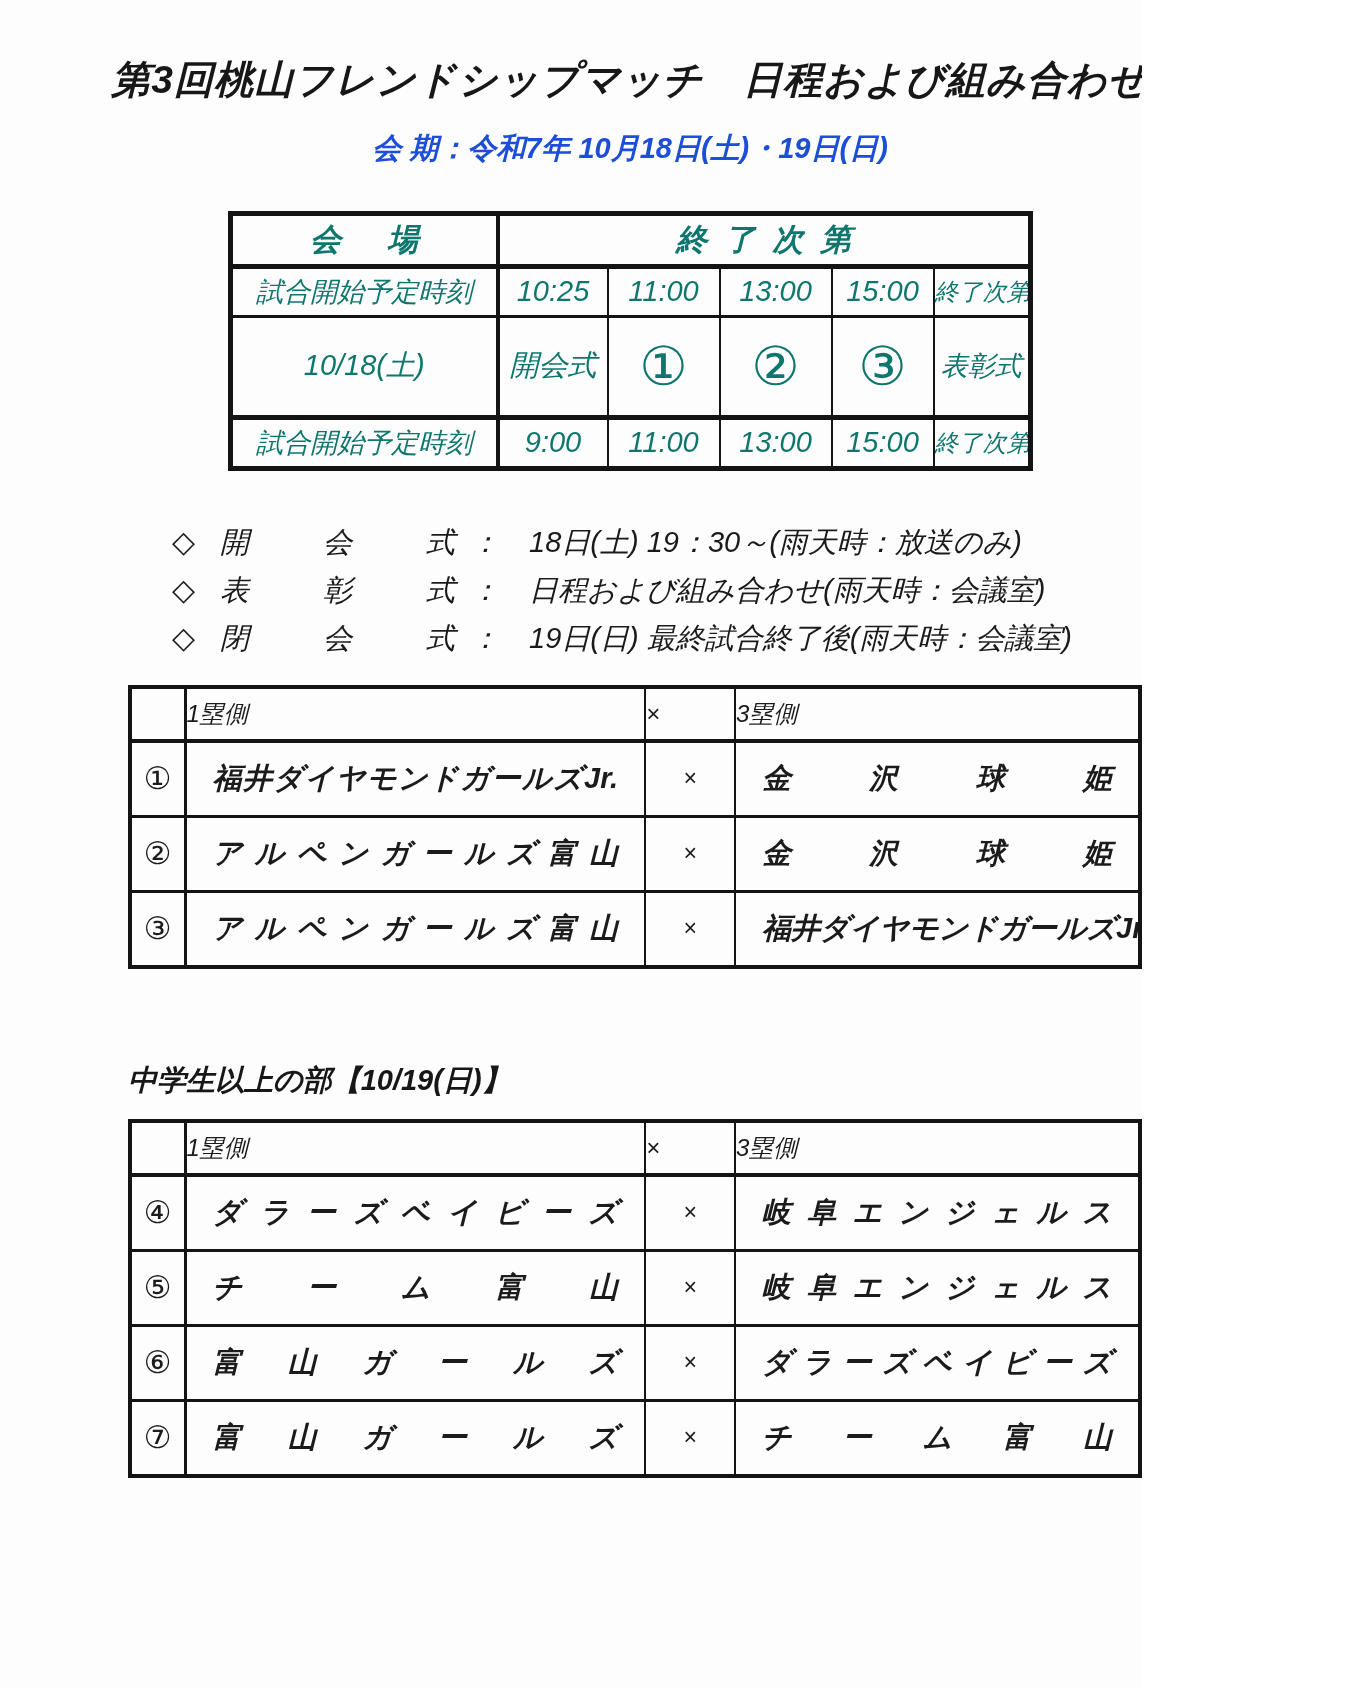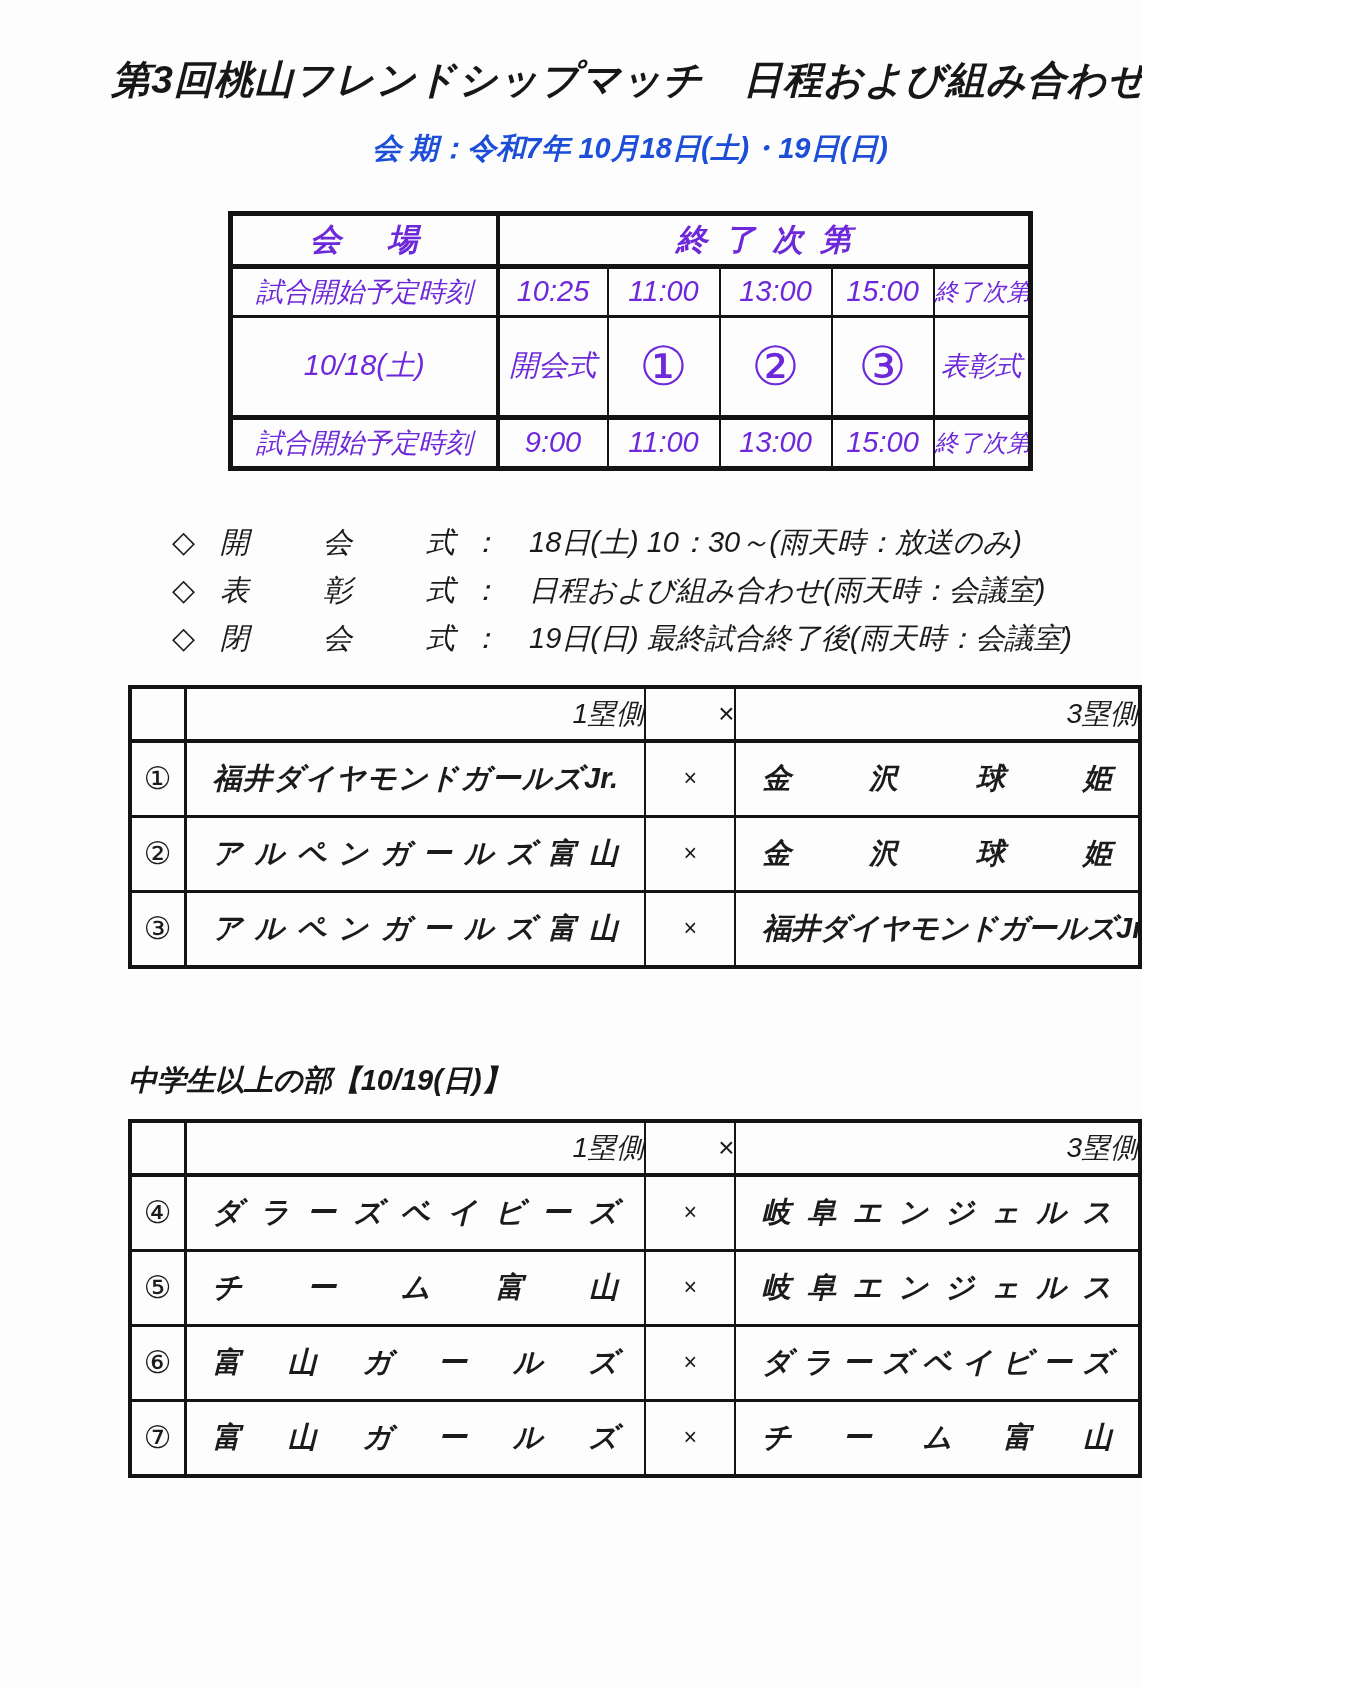--- a/index.html
+++ b/index.html
@@ -20,21 +20,21 @@
   }
   .doc-subtitle{
     text-align:center;font-size:29px;font-weight:700;margin-top:26px;color:#1d4ed8;
   }
 
   
   table{border-collapse:collapse;table-layout:fixed;}
   .main-table{
     margin:42px 0 0 228px;width:800px;
     border:5px solid #141414;
-    font-size:29px;color:#6d28d9;
+    font-size:29px;color:#0f766e;
   }
   .main-table td{
     border:2px solid #141414;
     border-top-width:3px;border-bottom-width:3px;
     text-align:center;vertical-align:middle;
     padding:0;overflow:hidden;white-space:nowrap;
   }
   .main-table td:first-child{border-right-width:4px;}
   .main-table .r-venue td{height:48px;font-size:31px;font-weight:600;}
   .c-venue-label{letter-spacing:1.5em;text-indent:1.5em;}
@@ -66,21 +66,21 @@
     margin:18px 0 0 128px;width:1010px;
     border:4px solid #141414;
     font-size:29px;color:#1b1b1b;
   }
   .match-table td{
     border:2px solid #141414;
     border-top-width:3px;border-bottom-width:3px;
     vertical-align:middle;padding:0;overflow:hidden;white-space:nowrap;
   }
   .match-table td:first-child{border-right-width:3px;}
-  .match-table .r-head td{height:50px;border-bottom-width:4px;text-align:right;font-size:28px;font-weight:500;}
+  .match-table .r-head td{height:50px;border-bottom-width:4px;text-align:left;font-size:24px;font-weight:500;}
   .match-table .r-game td{height:72px;}
   .c-no{text-align:center;font-size:31px;font-weight:400;}
   .c-team{text-align:justify;text-align-last:justify;padding:0 26px !important;font-weight:600;}
   .c-vs{text-align:center;font-size:23px;font-weight:400;}
 </style>
 </head>
 <body>
 
 <div class="page">
   <div class="content">
@@ -132,21 +132,21 @@
           <td class="c-last">終了次第</td>
         </tr>
       </tbody>
     </table>
 
     <ul class="ceremony-list">
       <li>
         <span class="cer-bullet">◇</span>
         <span class="cer-label">開会式</span>
         <span class="cer-colon">：</span>
-        <span class="cer-text">18日(土) 10：30～(雨天時：放送のみ)</span>
+        <span class="cer-text">18日(土) 19：30～(雨天時：放送のみ)</span>
       </li>
       <li>
         <span class="cer-bullet">◇</span>
         <span class="cer-label">表彰式</span>
         <span class="cer-colon">：</span>
         <span class="cer-text">日程および組み合わせ(雨天時：会議室)</span>
       </li>
       <li>
         <span class="cer-bullet">◇</span>
         <span class="cer-label">閉会式</span>

